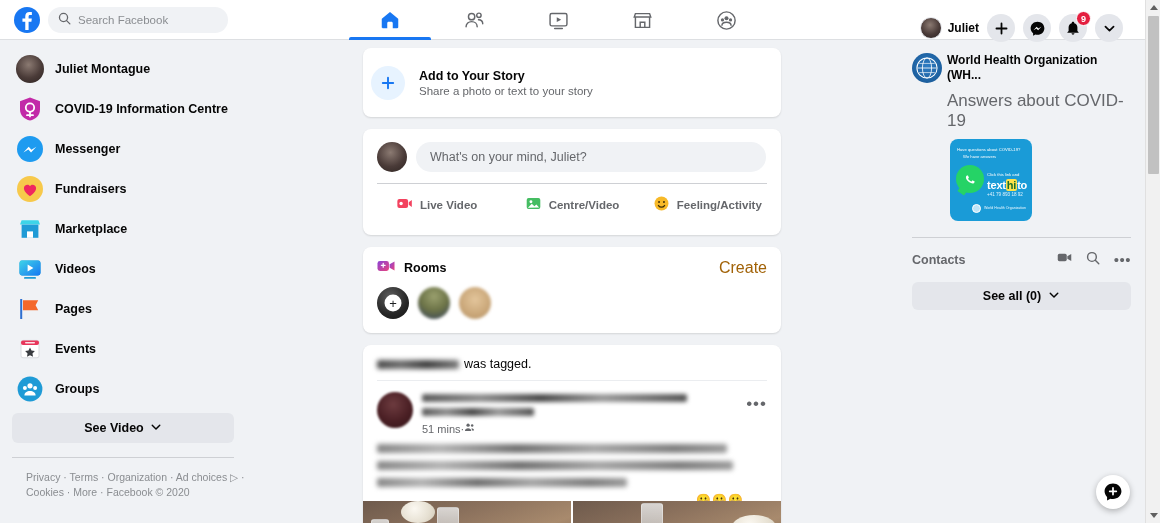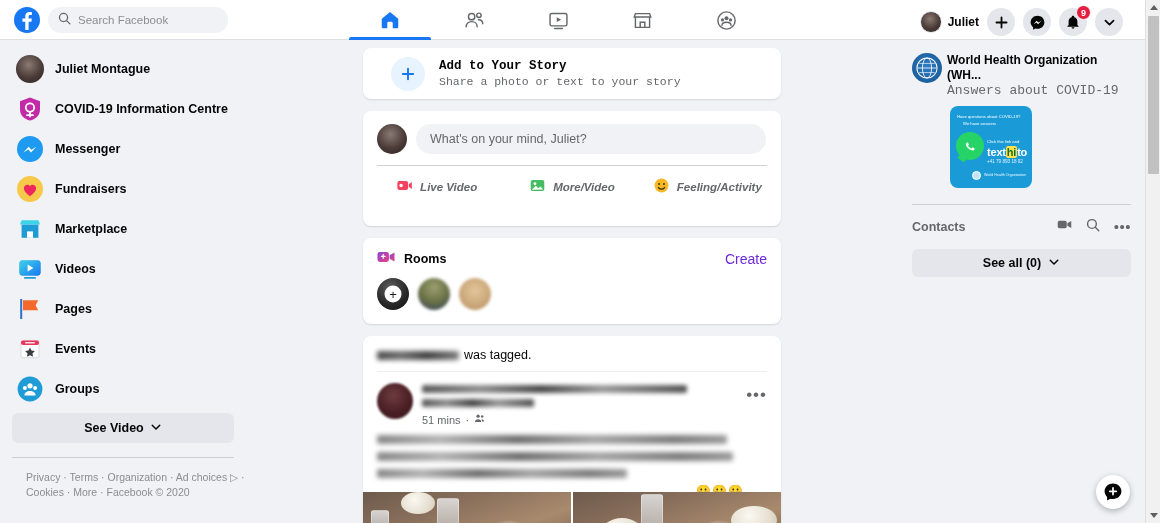--- a/index.html
+++ b/index.html
@@ -42,21 +42,21 @@
     align-items: center; justify-content: center; position: relative;
     cursor: pointer;
   }
   .nav-tab .underline {
     position: absolute; bottom: 0; left: 1px; right: 1px; height: 3px;
     background: #1877f2; border-radius: 2px 2px 0 0; display: none;
   }
   .nav-tab.active .underline { display: block; }
 
   .topbar-right {
-    position: absolute; right: 22px; top: 2px; height: 40px;
+    position: absolute; right: 22px; top: 8px; height: 40px;
     display: flex; align-items: center; gap: 8px;
   }
   .profile-chip { display: flex; align-items: center; gap: 6px; cursor: pointer; }
   .profile-chip .avatar {
     width: 22px; height: 22px; border-radius: 50%;
     background: radial-gradient(circle at 45% 35%, #8b7a72 0%, #4a3b38 55%, #2b2220 100%);
     border: 1px solid #e4e6eb; flex: none;
   }
   .profile-chip .name { font-size: 12px; font-weight: bold; color: #050505; }
   .round-btn {
@@ -96,21 +96,21 @@
   }
 
   
   .center-col { position: absolute; left: 348px; top: 41px; width: 448px; padding-top: 7px; }
   .card {
     background: #fff; border-radius: 8px; margin: 0 auto 12px auto; width: 418px;
     box-shadow: 0 1px 2px rgba(0,0,0,0.12);
   }
 
   
-  .story-card { display: flex; align-items: center; height: 51px; padding: 0 28px; font-family: Liberation Mono, monospace; }
+  .story-card { display: flex; align-items: center; height: 69px; padding: 0 8px; }
   .story-plus {
     width: 34px; height: 34px; border-radius: 50%; background: #e7f3ff;
     display: flex; align-items: center; justify-content: center;
     margin-right: 14px; flex: none;
   }
   .story-title { font-size: 12.5px; font-weight: bold; color: #050505; }
   .story-sub { font-size: 11.5px; color: #65676b; margin-top: 2px; }
 
   
   .composer-top { display: flex; align-items: center; padding: 13px 15px 11px 14px; }
@@ -118,31 +118,31 @@
     width: 30px; height: 30px; border-radius: 50%;
     background: radial-gradient(circle at 45% 35%, #8b7a72 0%, #4a3b38 55%, #2b2220 100%);
     flex: none; margin-right: 9px;
   }
   .composer-input {
     flex: 1; height: 30px; border-radius: 16px; background: #f0f2f5;
     display: flex; align-items: center; padding: 0 14px;
     font-size: 12.5px; color: #65676b; cursor: pointer;
   }
   .composer-divider { height: 1px; background: #ced0d4; margin: 0 14px; }
-  .composer-actions { display: flex; padding: 7px 6px 25px 6px; font-style: italic; }
+  .composer-actions { display: flex; padding: 7px 6px 16px 6px; }
   .comp-action {
     flex: 1; display: flex; align-items: center; justify-content: center;
     gap: 7px; height: 28px; border-radius: 6px; cursor: pointer;
   }
   .comp-action .lbl { font-size: 11.5px; font-weight: 600; color: #65676b; white-space: nowrap; }
 
   
   .rooms-head { display: flex; align-items: center; padding: 12px 14px 0 14px; }
   .rooms-title { font-size: 12.5px; font-weight: bold; margin-left: 9px; }
-  .rooms-create { margin-left: auto; font-size: 14px; color: #6d28d9; cursor: pointer; }
+  .rooms-create { margin-left: auto; font-size: 16px; color: #a16207; cursor: pointer; }
   .rooms-row { display: flex; gap: 9px; padding: 10px 14px 14px 14px; }
   .room-av { width: 32px; height: 32px; border-radius: 50%; position: relative; flex: none; cursor: pointer; }
   .room-av.a0 { background: radial-gradient(circle at 40% 30%, #5c5c5c 0%, #262626 60%, #141414 100%); }
   .room-av.a1 { background: radial-gradient(circle at 50% 30%, #9aa06e 0%, #6c7347 50%, #32405e 100%); filter: blur(1.4px); }
   .room-av.a2 { background: radial-gradient(circle at 50% 40%, #e3c59b 0%, #c9a678 60%, #b08e63 100%); filter: blur(1.4px); }
   .room-plus {
     position: absolute; left: 50%; top: 50%; transform: translate(-50%,-50%);
     width: 17px; height: 17px; border-radius: 50%; background: #fff;
     display: flex; align-items: center; justify-content: center;
     font-size: 13px; color: #1c1e21; line-height: 1;
@@ -158,21 +158,21 @@
   .post-avatar {
     width: 36px; height: 36px; border-radius: 50%; flex: none; margin-right: 9px;
     background: radial-gradient(circle at 45% 35%, #6d3b3f 0%, #4a1f24 55%, #321418 100%);
     filter: blur(1.2px);
   }
   .post-meta { flex: 1; padding-top: 2px; }
   .ln { height: 8px; border-radius: 2px; filter: blur(2.2px); margin-bottom: 6px;
         background: linear-gradient(90deg,#5a5a5a 0%, #8f8f8f 22%, #4a4a4a 45%, #9a9a9a 68%, #555 100%); }
   .ln.l1 { width: 265px; }
   .ln.l2 { width: 112px; }
-  .post-time { font-size: 11px; color: #65676b; display: flex; align-items: center; gap: 5px; margin-top: 1px; }
+  .post-time { font-size: 11px; color: #65676b; display: flex; align-items: center; margin-top: 1px; }
   .post-more { position: absolute; right: 14px; top: 14px; font-size: 17px; color: #65676b; letter-spacing: 1px; line-height: 1; cursor: pointer; }
   .post-body { padding: 9px 14px 6px 14px; }
   .body-ln { height: 9px; border-radius: 2px; filter: blur(2.4px); margin-bottom: 8px;
         background: linear-gradient(90deg,#878787 0%, #b3b3b3 18%, #6f6f6f 40%, #a5a5a5 62%, #7d7d7d 85%, #9b9b9b 100%); }
   .body-ln.b1 { width: 350px; }
   .body-ln.b2 { width: 356px; }
   .body-ln.b3 { width: 250px; }
   .emoji-run { position: absolute; right: 52px; margin-top: -2px; font-size: 12px; letter-spacing: 1px; }
   .post-photos { display: flex; gap: 2px; }
   .photo { width: 208px; height: 90px; position: relative; overflow: hidden; }
@@ -201,21 +201,21 @@
     padding: 12px 14px 0 12px;
   }
   .right-head { font-size: 12.5px; color: #65676b; font-weight: 600; margin-bottom: 7px; }
   .spon-row { display: flex; gap: 5px; }
   .spon-logo {
     width: 30px; height: 30px; border-radius: 50%; flex: none;
     background: radial-gradient(circle at 50% 45%, #2f7dc4 0%, #1c5f9e 70%, #144a7c 100%);
     display: flex; align-items: center; justify-content: center;
   }
   .spon-title { font-size: 12px; font-weight: bold; color: #050505; line-height: 1.25; }
-  .spon-sub { font-size: 13px; color: #65676b; margin-top: 0; font-family: Liberation Mono, monospace; }
+  .spon-sub { font-size: 17px; color: #65676b; margin-top: 8px; }
   .ad-card {
     margin: 8px 0 0 38px; width: 82px; height: 82px; border-radius: 8px;
     background: #1a9bd7; position: relative; overflow: hidden;
   }
   .ad-line { position: absolute; color: #fff; font-size: 4.2px; line-height: 1.5; filter: blur(0.35px); }
   .wa-logo {
     position: absolute; left: 6px; top: 26px; width: 28px; height: 28px; border-radius: 50%;
     background: #25d366; display: flex; align-items: center; justify-content: center;
   }
   .wa-logo:after {
@@ -512,21 +512,21 @@
           <span class="lbl">Live Video</span>
         </div>
         <div class="comp-action">
           <span>
             <svg width="17" height="17" viewBox="0 0 20 20">
                 <rect x="2" y="3.6" width="16" height="12.8" rx="2.2" fill="#45bd62"></rect>
                 <circle cx="7" cy="8" r="1.7" fill="#fff"></circle>
                 <path d="M3.4 15 8 10.2l3 3 2.4-2 3.2 3.4-13.2.4z" fill="#fff"></path>
               </svg>
           </span>
-          <span class="lbl">More/Video</span>
+          <span class="lbl">Centre/Video</span>
         </div>
         <div class="comp-action">
           <span>
             <svg width="17" height="17" viewBox="0 0 20 20">
                 <circle cx="10" cy="10" r="8.2" fill="#f7b928"></circle>
                 <circle cx="7.1" cy="8.2" r="1.15" fill="#3a2c06"></circle>
                 <circle cx="12.9" cy="8.2" r="1.15" fill="#3a2c06"></circle>
                 <path d="M6.4 12.4c1 1.3 2.2 1.9 3.6 1.9s2.6-.6 3.6-1.9" fill="none" stroke="#3a2c06" stroke-width="1.5" stroke-linecap="round"></path>
               </svg>
           </span>

